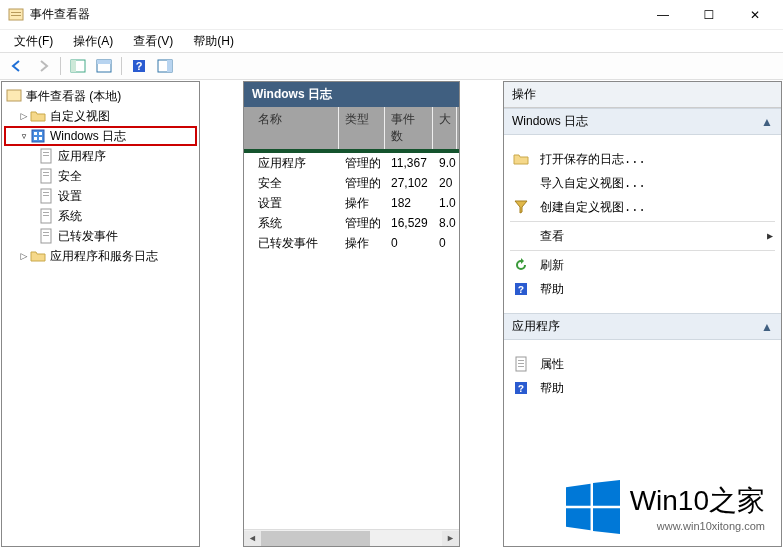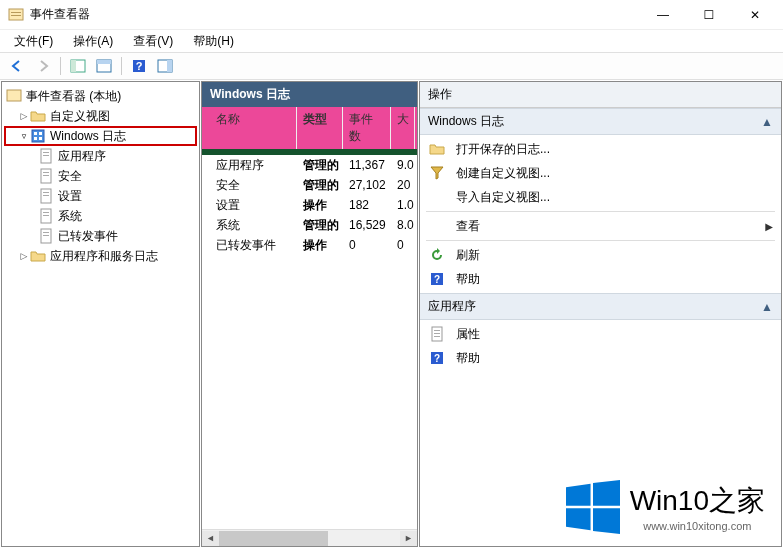--- a/index.html
+++ b/index.html
@@ -11,65 +11,65 @@
 .titlebar .win-controls { display: flex; gap: 22px; padding-right: 8px; }
 .titlebar .win-btn { width: 24px; height: 20px; display: flex; align-items: center; justify-content: center; cursor: default; }
 
 .menubar { height: 22px; display: flex; align-items: flex-end; padding: 0 6px; gap: 4px; }
 .menubar .menu-item { padding: 2px 8px; cursor: default; }
 
 .toolbar { height: 28px; display: flex; align-items: center; padding: 0 6px; gap: 4px; border-top: 1px solid #e0e0e0; border-bottom: 1px solid #e0e0e0; background: #fdfdfd; }
 .toolbar .tb-btn { width: 22px; height: 22px; display: flex; align-items: center; justify-content: center; cursor: default; }
 .toolbar .tb-sep { width: 1px; height: 18px; background: #ccc; margin: 0 2px; }
 
-.workspace { display: flex; height: calc(548px - 30px - 22px - 28px); }
+.workspace { display: flex; height: calc(548px - 30px - 22px - 28px); gap: 42px; }
 
 
 .left-pane { width: 199px; border: 1px solid #888; margin: 1px; overflow: hidden; background: #fff; }
 .tree { padding: 4px 2px; font-size: 12px; }
 .tree .row { display: flex; align-items: center; height: 20px; cursor: default; white-space: nowrap; }
 .tree .twisty { width: 12px; text-align: center; color: #555; font-size: 9px; }
 .tree .ticon { width: 16px; height: 16px; margin-right: 4px; display: flex; align-items: center; justify-content: center; }
 .tree .lvl0 { padding-left: 2px; }
 .tree .lvl1 { padding-left: 14px; }
 .tree .lvl2 { padding-left: 34px; }
 .tree .highlight { border: 2px solid #c00; padding-left: 12px; }
 
 
 .center-pane { width: 217px; border: 1px solid #888; margin: 1px 0; display: flex; flex-direction: column; position: relative; }
 .pane-header { background: #405f80; color: #fff; padding: 4px 8px; font-size: 12px; font-weight: 600; }
-.list-head { display: flex; border-bottom: 6px solid #14532d; background: #ec4899; }
+.list-head { display: flex; border-bottom: 4px solid #14532d; background: #a3a3a3; }
 .list-head .col { padding: 4px 6px; border-right: 1px solid #eee; font-size: 12px; color: #333; }
 .list-body { flex: 1; overflow: hidden; }
 .list-body .lrow { display: flex; height: 20px; align-items: center; }
 .list-body .cell { padding: 2px 6px; font-size: 12px; overflow: hidden; white-space: nowrap; }
 .c-name { width: 95px; padding-left: 14px !important; }
-.c-type { width: 46px; font-weight: bold; }
+.c-type { width: 46px; }
 .c-count { width: 48px; text-align: left; }
 .c-size { width: 24px; }
 .hscroll { height: 17px; border-top: 1px solid #ddd; background: #f0f0f0; display: flex; align-items: center; }
 .hscroll .arrow { width: 17px; height: 15px; background: #e8e8e8; display: flex; align-items: center; justify-content: center; font-size: 9px; color: #555; }
 .hscroll .track { flex: 1; height: 15px; position: relative; }
 .hscroll .thumb { position: absolute; left: 0; width: 60%; height: 100%; background: #c8c8c8; }
 
 
 .right-pane { flex: 1; border: 1px solid #888; margin: 1px; display: flex; flex-direction: column; }
 .right-pane .pane-header { background: #eef2f6; color: #000; padding: 4px 8px; border-bottom: 1px solid #ccc; font-weight: normal; }
 .section-head { background: #e8eef5; padding: 4px 8px; display: flex; align-items: center; justify-content: space-between; border-top: 1px solid #d0d8e0; border-bottom: 1px solid #d0d8e0; }
 .section-head .arrow-up { color: #405f80; font-size: 12px; }
-.actions { padding: 2px 0; }
+.actions { padding: 12px 0; font-family: Liberation Mono, monospace; }
 .actions .arow { display: flex; align-items: center; height: 24px; padding: 0 8px; cursor: default; }
 .actions .aicon { width: 18px; height: 16px; margin-right: 10px; display: flex; align-items: center; justify-content: center; }
 .actions .more { color: #333; font-size: 10px; margin-left: auto; }
 .actions .sep { height: 1px; background: #ddd; margin: 2px 6px; }
 
 
 .watermark { position: absolute; right: 18px; bottom: 14px; display: flex; align-items: center; gap: 10px; }
 .watermark .logo { width: 54px; height: 54px; }
-.watermark .text-block { text-align: center; }
+.watermark .text-block { text-align: right; }
 .watermark .brand { font-family: "Segoe UI", sans-serif; font-size: 28px; font-weight: 400; color: #000; }
 .watermark .url { font-size: 11px; color: #666; }
 
 .icon-svg { width: 16px; height: 16px; }
 </style>
 </head>
 <body>
 
 <div class="titlebar">
   <span class="title-icon">
@@ -288,30 +288,30 @@
     <div class="actions">
       <div class="arow">
         <span class="aicon">
             <svg class="icon-svg" viewBox="0 0 16 16">
               <path d="M1 4h5l1 2h8v7H1z" fill="#f5d88a" stroke="#c9a84b"></path>
             </svg>
           </span>
         <span>打开保存的日志...</span>
       </div>
       <div class="arow">
-        <span class="aicon">
-            <svg class="icon-svg" viewBox="0 0 16 16">
-              <path d="M2 2h12l-5 6v5l-2 1V8z" fill="#e0b84a" stroke="#a68020"></path>
-            </svg>
-          </span>
-        <span>创建自定义视图...</span>
-      </div>
-      <div class="arow">
         <span class="aicon"></span>
         <span>导入自定义视图...</span>
+      </div>
+      <div class="arow">
+        <span class="aicon">
+            <svg class="icon-svg" viewBox="0 0 16 16">
+              <path d="M2 2h12l-5 6v5l-2 1V8z" fill="#e0b84a" stroke="#a68020"></path>
+            </svg>
+          </span>
+        <span>创建自定义视图...</span>
       </div>
       <div class="sep"></div>
       <div class="arow">
         <span class="aicon"></span>
         <span>查看</span>
         <span class="more">▶</span>
       </div>
       <div class="sep"></div>
       <div class="arow">
         <span class="aicon">

